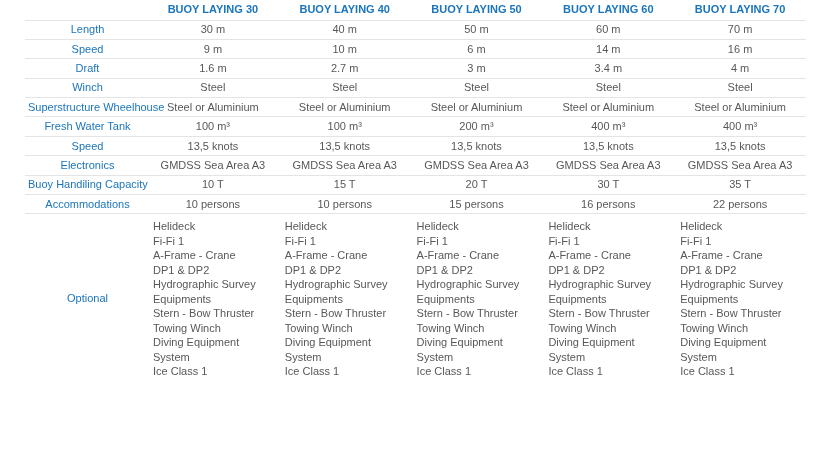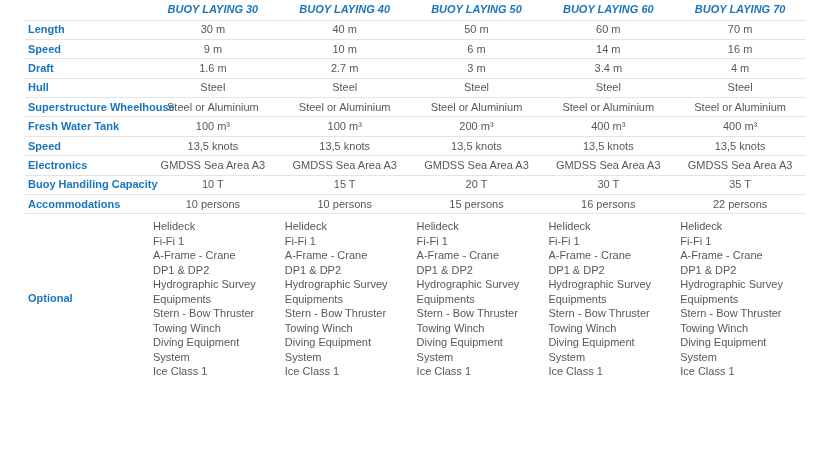--- a/index.html
+++ b/index.html
@@ -23,27 +23,26 @@
     line-height:13px;
     height:19.4px;
     vertical-align:middle;
     white-space:nowrap;
   }
   thead th{
     color:var(--accent);
     font-weight:bold;
     text-align:center;
     height:20px;
-    font-style:italic;
   }
   th.corner{border-bottom:1px solid var(--border);}
   th.row-label{
     color:var(--accent);
-    font-weight:bold;
-    text-align:left;
+    font-weight:normal;
+    text-align:center;
     padding-left:3px;
   }
   td.cell{
     color:var(--value);
     font-weight:normal;
     text-align:center;
   }
   tr.optional-row th, tr.optional-row td{
     border-bottom:none;
     height:auto;
@@ -99,21 +98,21 @@
       </tr>
       <tr>
         <th class="row-label">Draft</th>
         <td class="cell">1.6 m</td>
         <td class="cell">2.7 m</td>
         <td class="cell">3 m</td>
         <td class="cell">3.4 m</td>
         <td class="cell">4 m</td>
       </tr>
       <tr>
-        <th class="row-label">Hull</th>
+        <th class="row-label">Winch</th>
         <td class="cell">Steel</td>
         <td class="cell">Steel</td>
         <td class="cell">Steel</td>
         <td class="cell">Steel</td>
         <td class="cell">Steel</td>
       </tr>
       <tr>
         <th class="row-label">Superstructure Wheelhouse</th>
         <td class="cell">Steel or Aluminium</td>
         <td class="cell">Steel or Aluminium</td>

